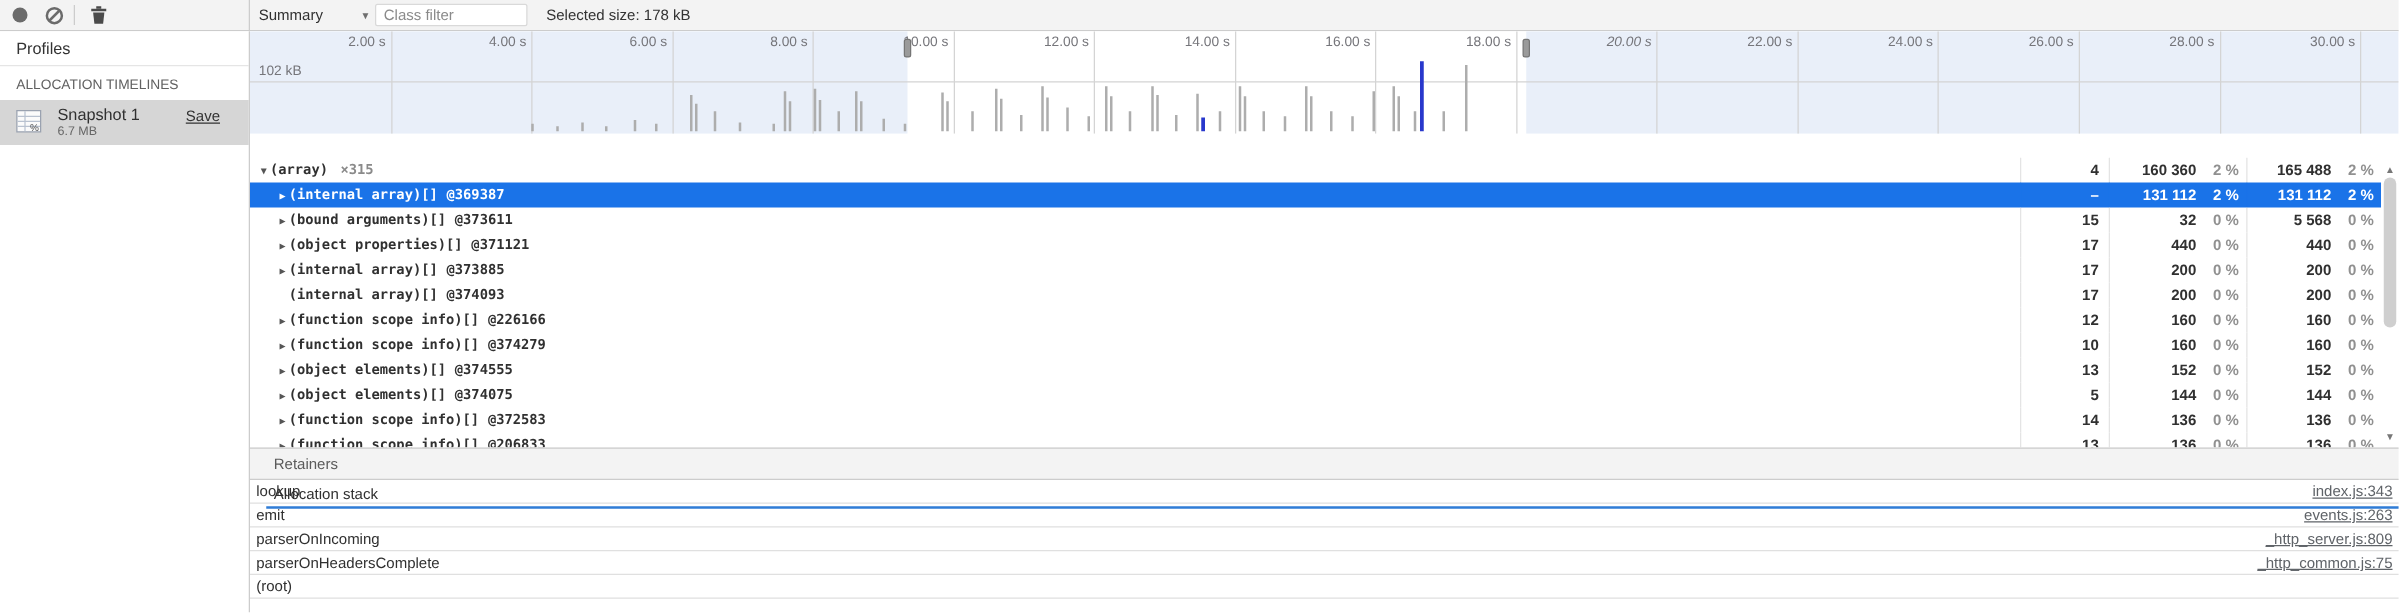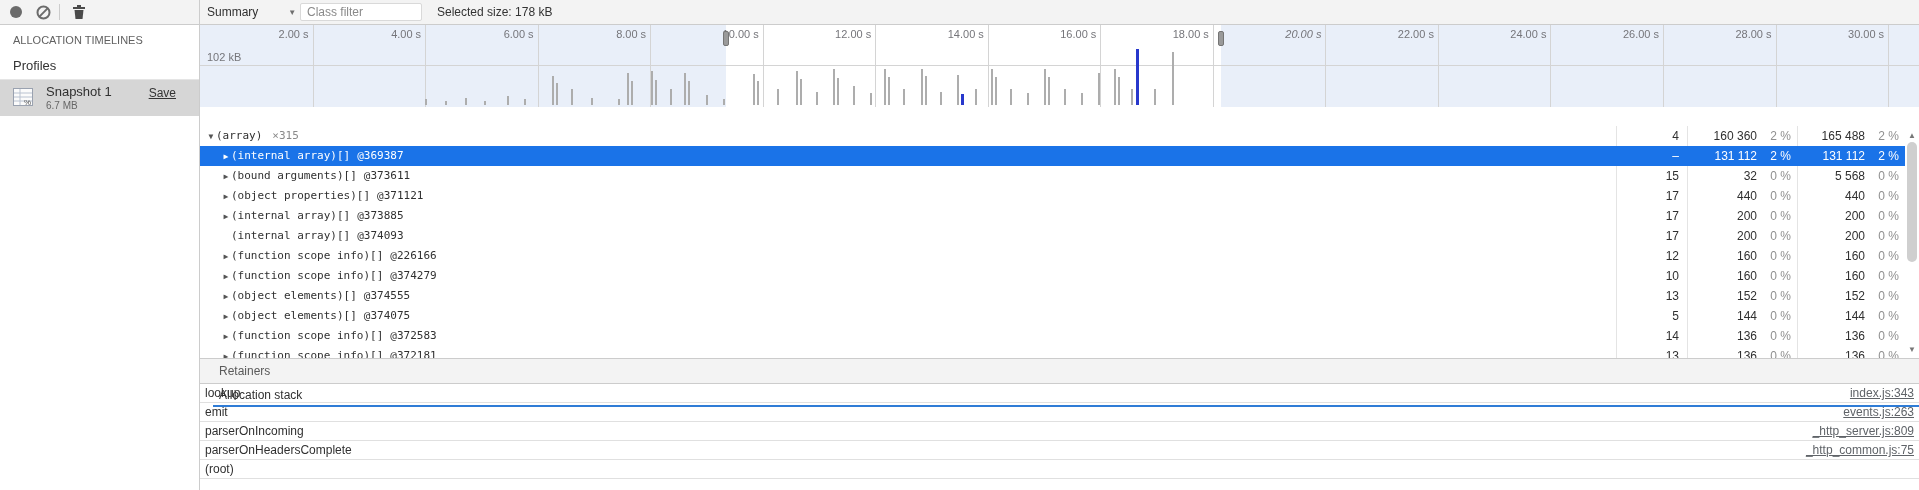--- a/index.html
+++ b/index.html
@@ -65,21 +65,21 @@
   .gh-cell { height:100%; line-height:17px; padding-left:7px; color:#333;
              border-right:1px solid #ccc; cursor:pointer; white-space:nowrap; }
   .gh-constructor { width:1417px; }
   .gh-distance { width:71px; padding-left:6px; }
   .gh-shallow { width:110px; padding-left:5px; }
   .gh-retained { width:107px; padding-left:4px; border-right:none; }
 
   
   #rows { position:absolute; left:0; top:101px; width:1705px; height:232px; overflow:hidden;
           font-family:"DejaVu Sans Mono", monospace; font-size:11px; }
-  .trow { display:flex; height:20px; line-height:20px; cursor:default; }
+  .trow { display:flex; height:20px; line-height:20px; cursor:default;font-weight:bold; }
   .trow .c-name { width:1417px; border-right:1px solid #e4e4e4; white-space:nowrap; overflow:hidden; }
   .trow .c-dist { width:71px; border-right:1px solid #e4e4e4; text-align:right;
                   padding-right:8px; font-family:"Liberation Sans", sans-serif; font-size:12px; }
   .trow .c-num { width:110px; border-right:1px solid #e4e4e4; display:flex;
                  font-family:"Liberation Sans", sans-serif; font-size:12px; }
   .trow .c-num.last { width:107px; border-right:none; }
   .num-val { flex:1; text-align:right; white-space:nowrap; }
   .num-pct { width:40px; text-align:right; padding-right:6px; color:#909090; white-space:nowrap; }
   .expander { display:inline-block; width:10px; font-size:8px; color:#555; text-align:center; }
   .lvl0 .expander { margin-left:6px; }
@@ -143,22 +143,22 @@
     </div>
     <div id="summary-select">
       <span class="lbl">Summary</span>
       <span class="chev">▼</span>
     </div>
     <input id="class-filter" type="text" placeholder="Class filter" style="">
     <span id="selected-size">Selected size: 178 kB</span>
   </div>
 
   <div id="sidebar">
+    <div id="profiles-header">Profiles</div>
     <div id="alloc-heading">ALLOCATION TIMELINES</div>
-    <div id="profiles-header">Profiles</div>
     <div id="snapshot-item">
       <svg id="snapshot-icon" width="24" height="24" viewBox="0 0 24 24">
         <rect x="2.5" y="3.5" width="19" height="17" fill="#fbfbfb" stroke="#9aa2b0" stroke-width="1"></rect>
         <line x1="3" y1="8" x2="21" y2="8" stroke="#b9c2d0" stroke-width="1"></line>
         <line x1="3" y1="12" x2="21" y2="12" stroke="#b9c2d0" stroke-width="1"></line>
         <line x1="3" y1="16" x2="21" y2="16" stroke="#b9c2d0" stroke-width="1"></line>
         <line x1="9" y1="4" x2="9" y2="20" stroke="#b9c2d0" stroke-width="1"></line>
         <text x="13" y="19.5" font-size="8" fill="#555" font-family="Liberation Sans, sans-serif">%</text>
       </svg>
       <span id="snapshot-name">Snapshot 1</span>
@@ -394,21 +394,21 @@
           <div class="c-num">
             <span class="num-val">136</span>
             <span class="num-pct">0 %</span>
           </div>
           <div class="c-num last">
             <span class="num-val">136</span>
             <span class="num-pct">0 %</span>
           </div>
         </div>
         <div class="trow lvl1">
-          <div class="c-name"><span class="expander">▶</span><span class="c-text">(function scope info)[]</span><span class="c-id">@372181</span></div>
+          <div class="c-name"><span class="expander">▶</span><span class="c-text">(function scope info)[]</span><span class="c-id">@206833</span></div>
           <div class="c-dist">13</div>
           <div class="c-num">
             <span class="num-val">136</span>
             <span class="num-pct">0 %</span>
           </div>
           <div class="c-num last">
             <span class="num-val">136</span>
             <span class="num-pct">0 %</span>
           </div>
         </div>

